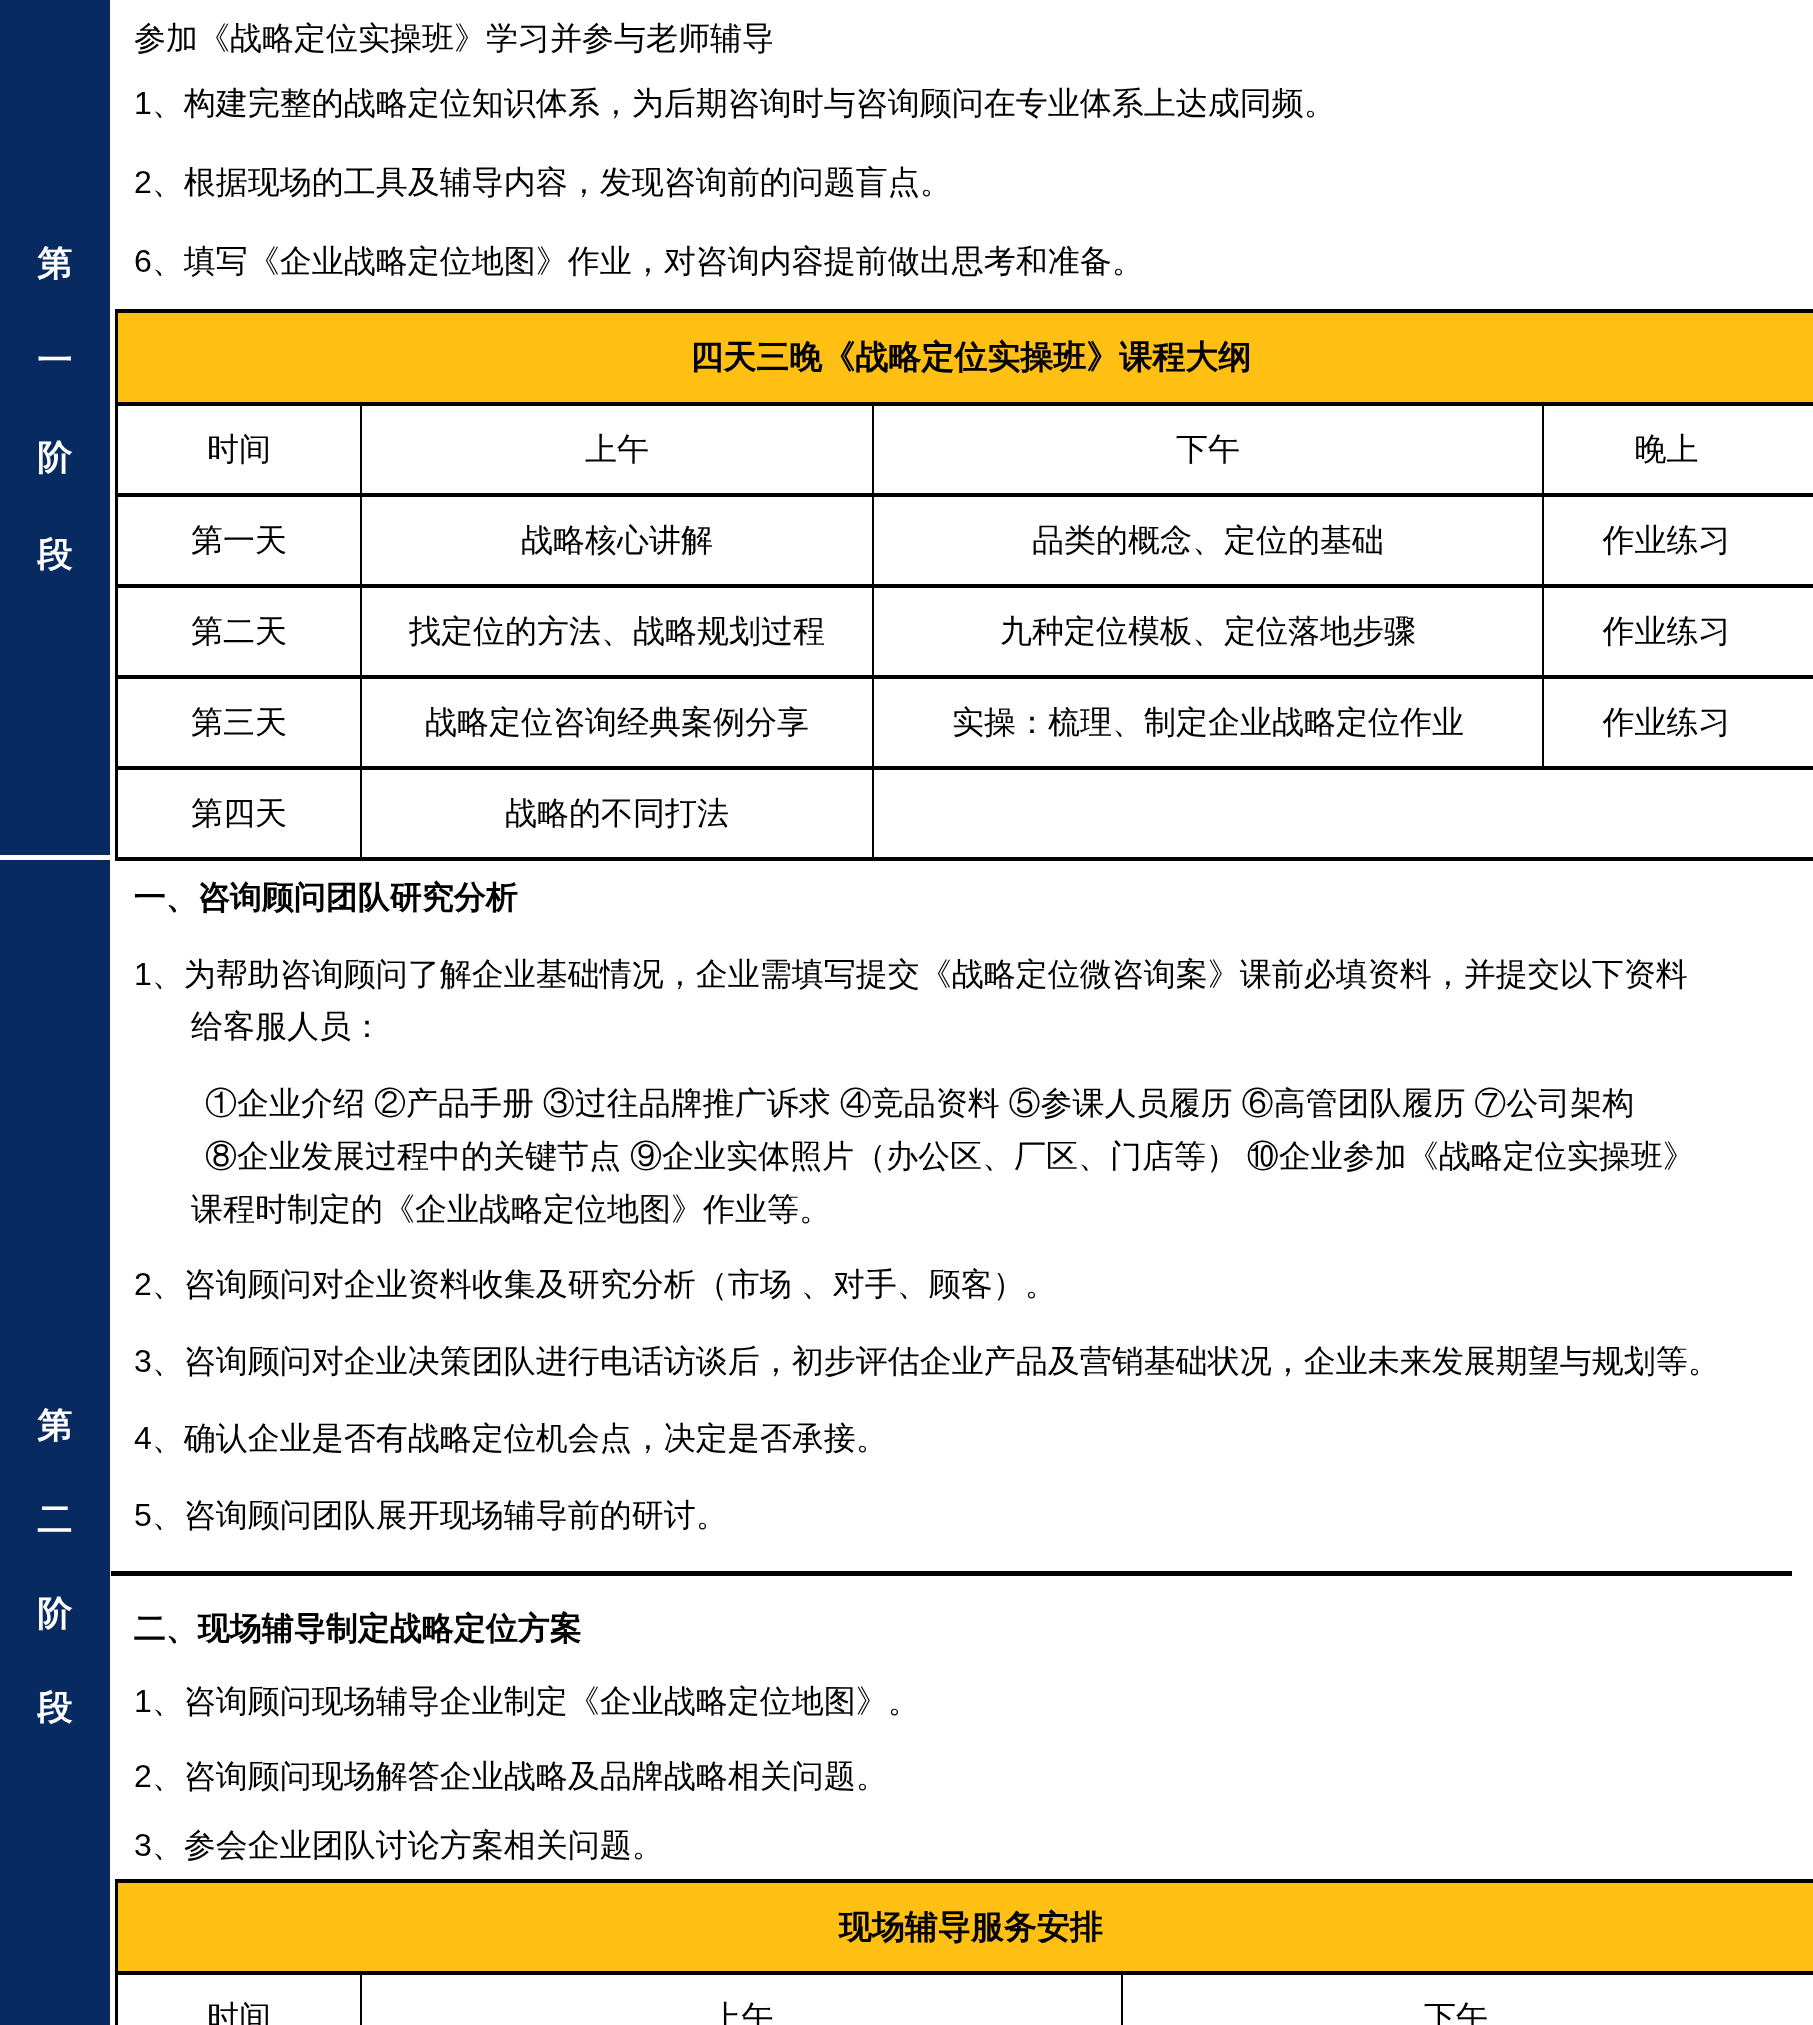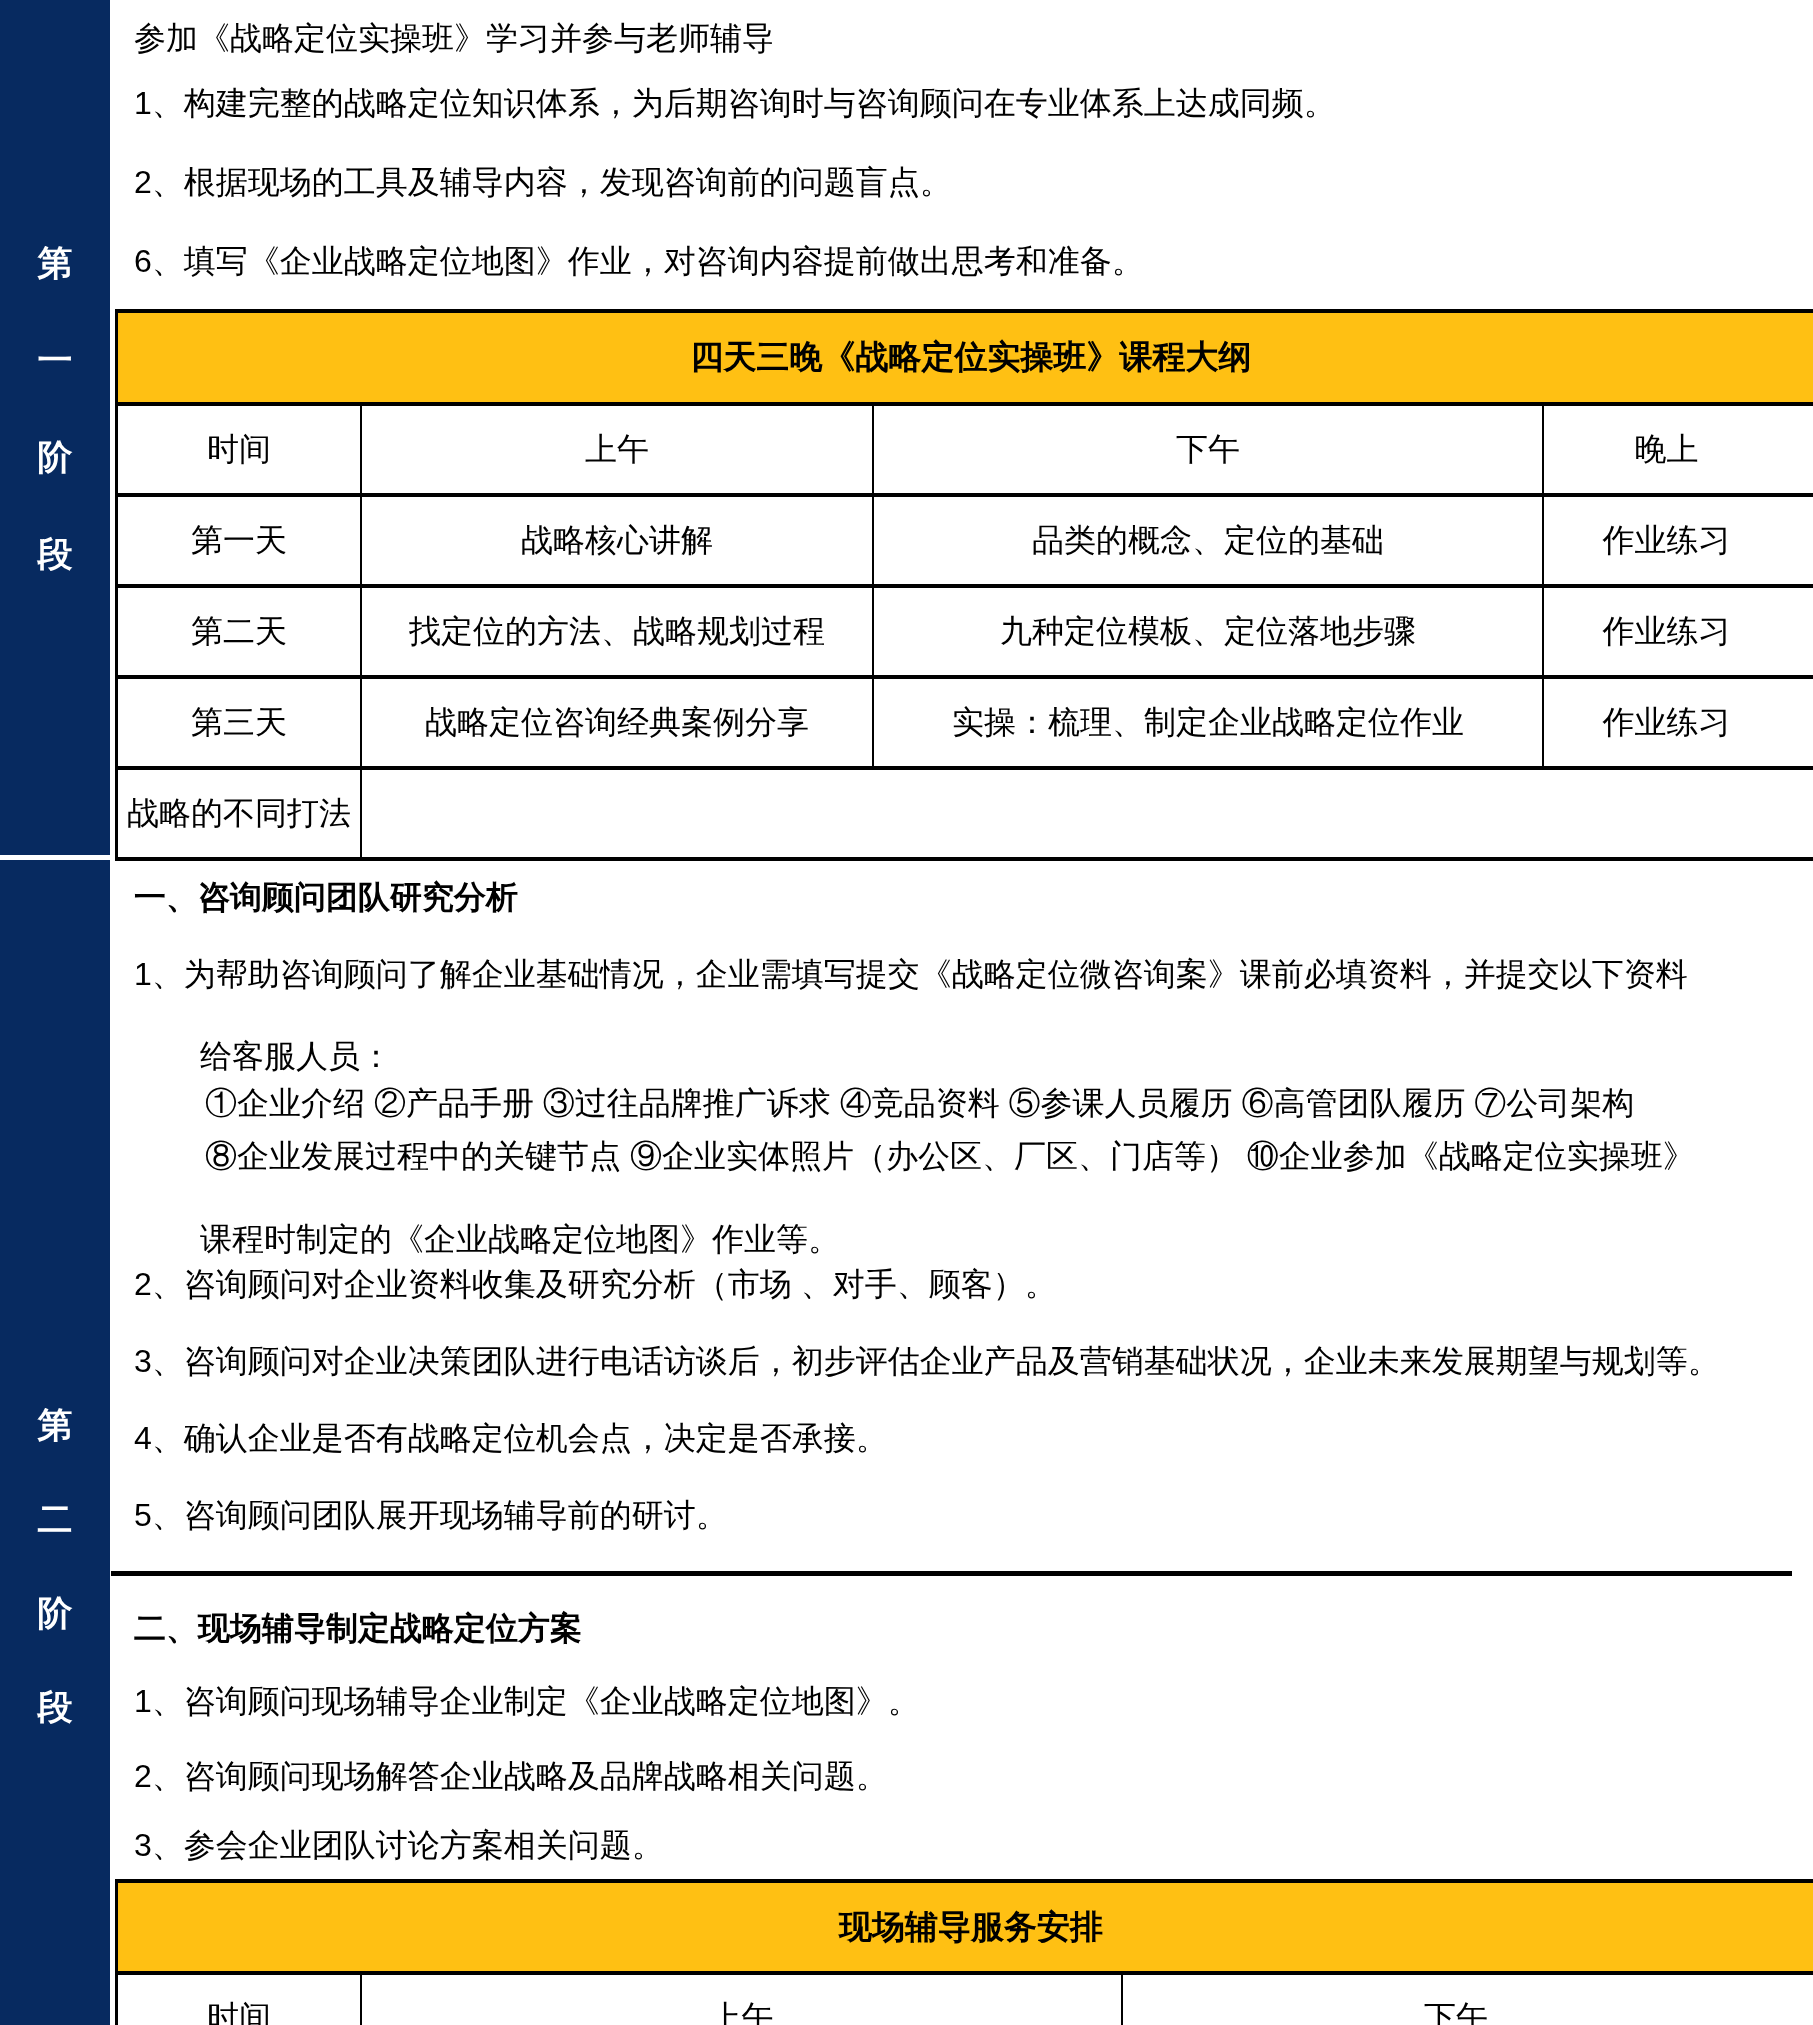--- a/index.html
+++ b/index.html
@@ -29,21 +29,21 @@
   #sidebar-phase1 .sidebar-chars{top:214px;}
   #sidebar-phase2 .sidebar-chars{top:518px;line-height:94px;}
   
   .tline{
     position:absolute;left:134px;
     height:45px;line-height:45px;
     font-size:32px;
     white-space:nowrap;
   }
   .bold{font-weight:bold;}
-  .indent1{left:200px;margin-top:30px;}
+  .indent1{left:191px;}
   .indent2{left:205px;text-align:center;}
   
   .hdivider{
     position:absolute;left:111px;width:1681px;height:5.3px;
     background:#000;
   }
   
   .ctable{
     position:absolute;left:115px;width:1712px;
     border-left:3.2px solid #000;
@@ -121,20 +121,21 @@
     <div class="t-cell">九种定位模板、定位落地步骤</div>
     <div class="t-cell">作业练习</div>
   </div>
   <div class="t-row">
     <div class="t-cell">第三天</div>
     <div class="t-cell">战略定位咨询经典案例分享</div>
     <div class="t-cell">实操：梳理、制定企业战略定位作业</div>
     <div class="t-cell">作业练习</div>
   </div>
   <div class="t-row">
+    <div class="t-cell">第四天</div>
     <div class="t-cell">战略的不同打法</div>
     <div class="t-cell"></div>
   </div>
 </div>
 
 <div class="tline bold" style="top:875px">一、咨询顾问团队研究分析</div>
 <div class="tline" style="top:952px">1、为帮助咨询顾问了解企业基础情况，企业需填写提交《战略定位微咨询案》课前必填资料，并提交以下资料</div>
 <div class="tline indent1" style="top:1004px">给客服人员：</div>
 <div class="tline indent2" style="top:1081px">①企业介绍 ②产品手册 ③过往品牌推广诉求 ④竞品资料 ⑤参课人员履历 ⑥高管团队履历 ⑦公司架构</div>
 <div class="tline indent2" style="top:1134px">⑧企业发展过程中的关键节点 ⑨企业实体照片（办公区、厂区、门店等） ⑩企业参加《战略定位实操班》</div>

